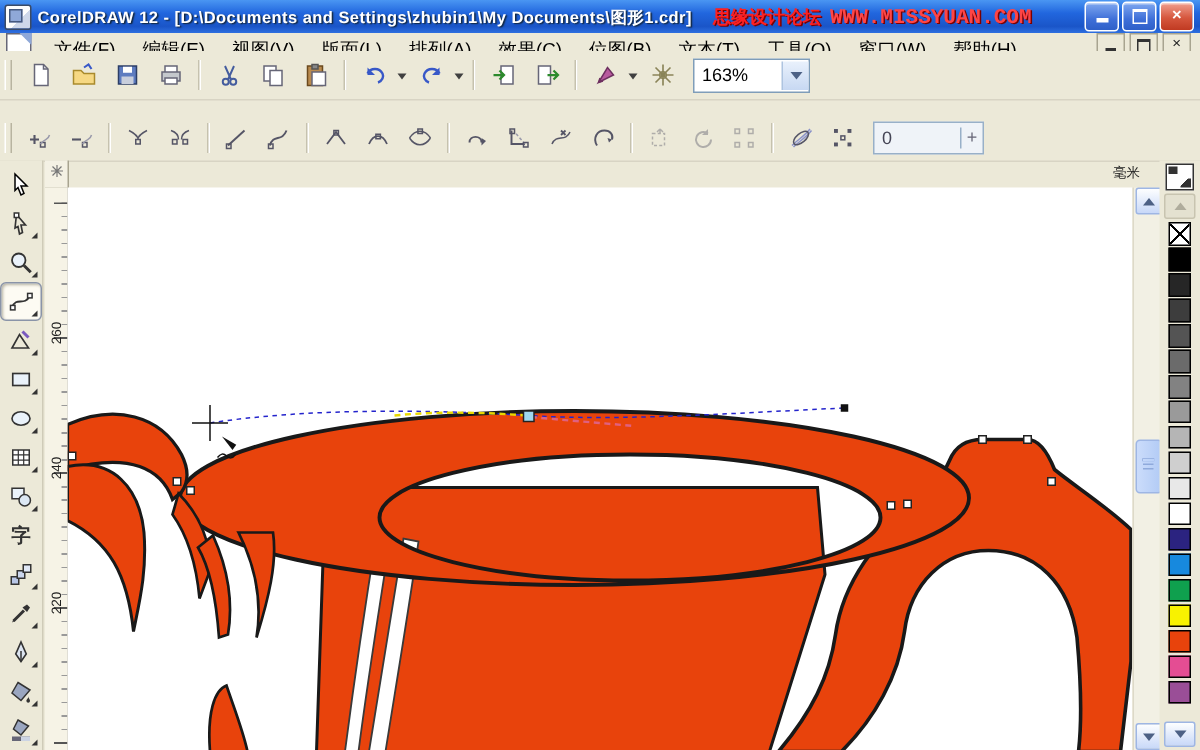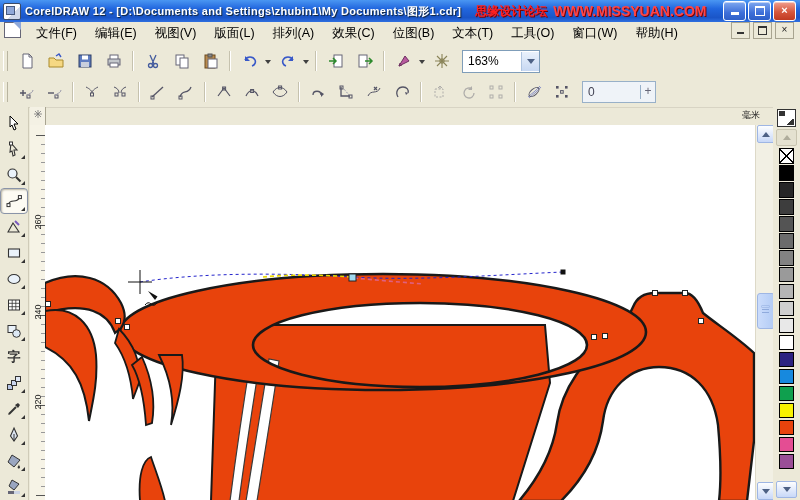--- a/index.html
+++ b/index.html
@@ -7,41 +7,41 @@
        font-family:"Liberation Sans","DejaVu Sans",sans-serif;font-size:12px;
        -webkit-user-select:none;user-select:none;}
   
   .titlebar{position:absolute;left:0;top:0;width:800px;height:22px;
     background:linear-gradient(180deg,#4A96F2 0%,#2166DE 40%,#1A55C8 80%,#2E6FE0 100%);
     display:flex;align-items:center;color:#fff;}
   .appicon{width:16px;height:15px;margin:0 4px 0 3px;background:linear-gradient(135deg,#fdfdfd 60%,#cfd8ea 60%);
     border:1px solid #3b4b66;border-radius:2px;position:relative;}
   .appicon::after{content:"";position:absolute;left:2px;top:2px;width:7px;height:7px;background:#8FA8D8;border:1px solid #46597e;}
   .wtitle{font-weight:bold;font-size:11px;text-shadow:1px 1px 1px #123;white-space:nowrap;letter-spacing:.3px;}
-  .watermark{margin-left:14px;display:flex;align-items:flex-start;gap:6px;white-space:nowrap;}
+  .watermark{margin-left:14px;display:flex;align-items:flex-end;gap:6px;white-space:nowrap;font-family:Liberation Mono, monospace;}
   .wm1{color:#FF2020;font-weight:bold;font-size:12px;text-shadow:1px 1px 0 #7a0000;}
   .wm2{color:#FF4545;font-weight:bold;font-size:14px;text-shadow:1px 1px 0 #7a0000;}
   .winbtns{margin-left:auto;display:flex;gap:2px;padding-right:4px;}
   .wbtn{width:21px;height:18px;border:1px solid #fff;border-radius:3px;
     background:linear-gradient(180deg,#7FA8F0,#3E6FD8 60%,#2E5FC8);color:#fff;font-size:11px;line-height:16px;
     text-align:center;font-weight:bold;box-shadow:inset 0 1px 0 rgba(255,255,255,.5);}
   .wbtn.close{background:linear-gradient(180deg,#F0A090,#D6573E 55%,#C03A22);}
   .wbtn .mingl{display:block;margin:10px auto 0;width:8px;height:3px;background:#fff;}
   .wbtn .restgl{display:block;margin:4px auto 0;width:8px;height:7px;border:1px solid #fff;border-top-width:2px;}
   
   .menubar{position:absolute;left:0;top:22px;width:800px;height:23px;background:#ECE9D8;
     border-bottom:1px solid #D8D4C0;display:flex;align-items:flex-start;color:#000;}
   .mdiicon{width:15px;height:14px;margin:0 6px 0 4px;background:#fff;border:1px solid #667;position:relative;}
   .mdiicon::after{content:"";position:absolute;right:-1px;top:-1px;border:4px solid #8FA8D8;border-left-color:transparent;border-bottom-color:transparent;}
   .menu-item{padding:3px 9px;font-size:12.5px;cursor:default;}
   .mdibtns{margin-left:auto;display:flex;gap:3px;padding-right:6px;}
   .mdib{width:17px;height:15px;border:1px solid #A8A490;background:#ECE9D8;position:relative;font-size:10px;line-height:13px;text-align:center;color:#222;}
   
   .tbar{position:absolute;background:#ECE9D8;display:flex;align-items:center;border-bottom:1px solid #D8D4C4;}
-  .std{left:0;top:45px;width:800px;height:32px;}
+  .std{left:0;top:34px;width:800px;height:32px;}
   .prop{left:0;top:77px;width:800px;height:30px;}
   .grip{width:3px;height:20px;margin:0 4px 0 3px;border-left:1px solid #fff;border-right:1px solid #b8b4a0;}
   .tb-btn{width:25px;height:24px;margin:0 1px;border:1px solid transparent;border-radius:2px;
     display:flex;align-items:center;justify-content:center;position:relative;}
   .sep{width:1px;height:20px;background:#C6C2AE;margin:0 4px;border-right:1px solid #fff;}
   .dd{width:0;height:0;border:3px solid transparent;border-top:4px solid #404040;margin:4px 2px 0 1px;}
   .combo{display:flex;align-items:center;margin-left:6px;width:76px;height:21px;background:#fff;border:1px solid #7F9DB9;}
   .combo .val{flex:1;padding-left:5px;font-size:12px;color:#000;}
   .combo .cbtn{width:17px;height:19px;background:linear-gradient(180deg,#E9F1FC,#C7D8F2);border-left:1px solid #AEC4E0;display:flex;align-items:center;justify-content:center;}
   .chev{width:0;height:0;border:4px solid transparent;border-top:5px solid #4D6185;margin-top:4px;}

